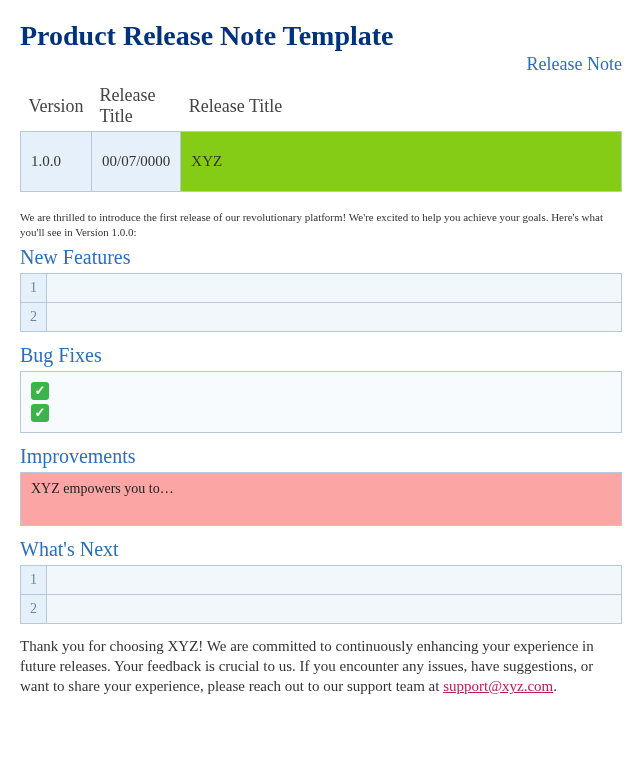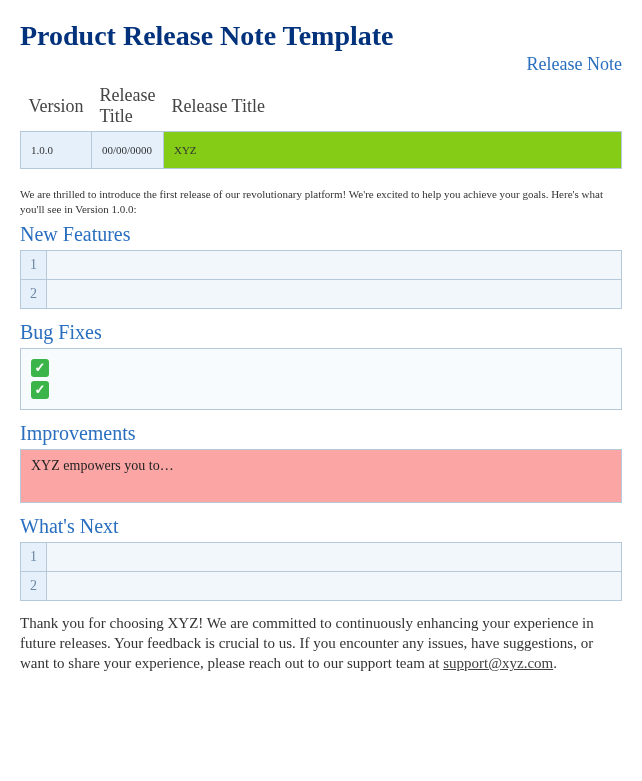--- a/index.html
+++ b/index.html
@@ -31,22 +31,22 @@
   }
   table.version-table th {
     text-align: left;
     font-weight: 400;
     font-size: 18px;
     color: #444;
     padding: 4px 8px 4px 8px;
   }
   table.version-table td {
     border: 1px solid #b5c9db;
-    padding: 12px 10px;
-    font-size: 11px;
+    padding: 21px 10px;
+    font-size: 15px;
     color: #333;
   }
   table.version-table td.ver,
   table.version-table td.date {
     background: #e5f0fa;
     width: 1%;
     white-space: nowrap;
   }
   table.version-table td.title {
     background: #84cc16;
@@ -116,40 +116,40 @@
     font-weight: bold;
     flex-shrink: 0;
   }
   .closing {
     font-size: 15px;
     color: #333;
     line-height: 1.35;
     margin-top: 12px;
   }
   .closing a {
-    color: #404040;
+    color: #be185d;
     text-decoration: underline;
   }
 </style>
 </head>
 <body>
 
 <h1 class="main-title">Product Release Note Template</h1>
 <div class="subtitle">Release Note</div>
 
 <table class="version-table">
   <tbody>
       <tr>
     <th>Version</th>
     <th>Release Title</th>
     <th>Release Title</th>
   </tr>
   <tr>
     <td class="ver">1.0.0</td>
-    <td class="date">00/00/0000</td>
+    <td class="date">00/07/0000</td>
     <td class="title">XYZ</td>
   </tr>
 </tbody>
   </table>
 
 <p class="intro">We are thrilled to introduce the first release of our revolutionary platform! We're excited to help you achieve your goals. Here's what you'll see in Version 1.0.0:</p>
 
 <h2 class="section">New Features</h2>
 <table class="numbox-table">
   <tbody>

